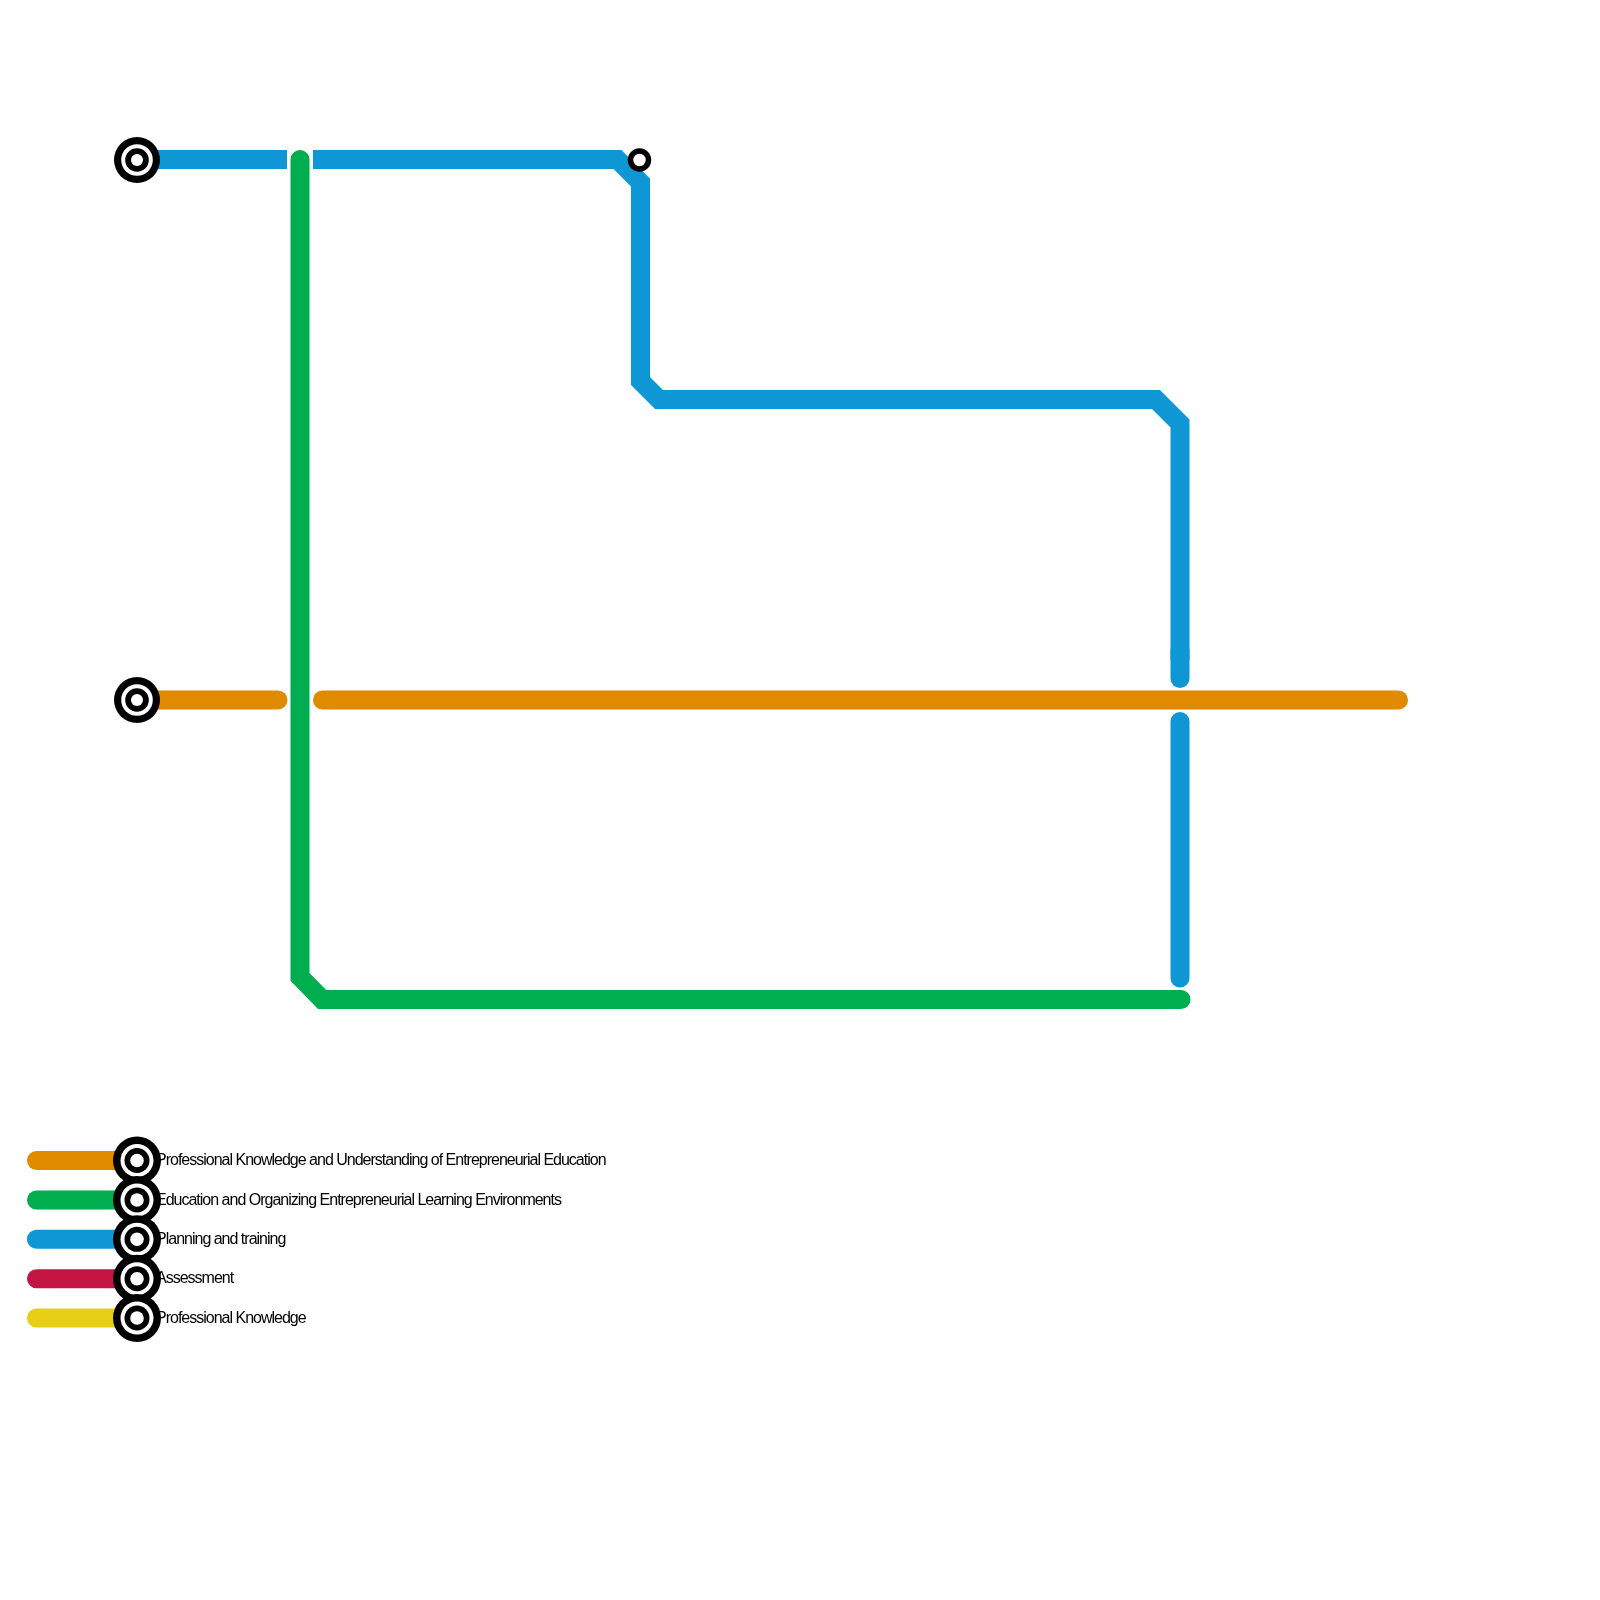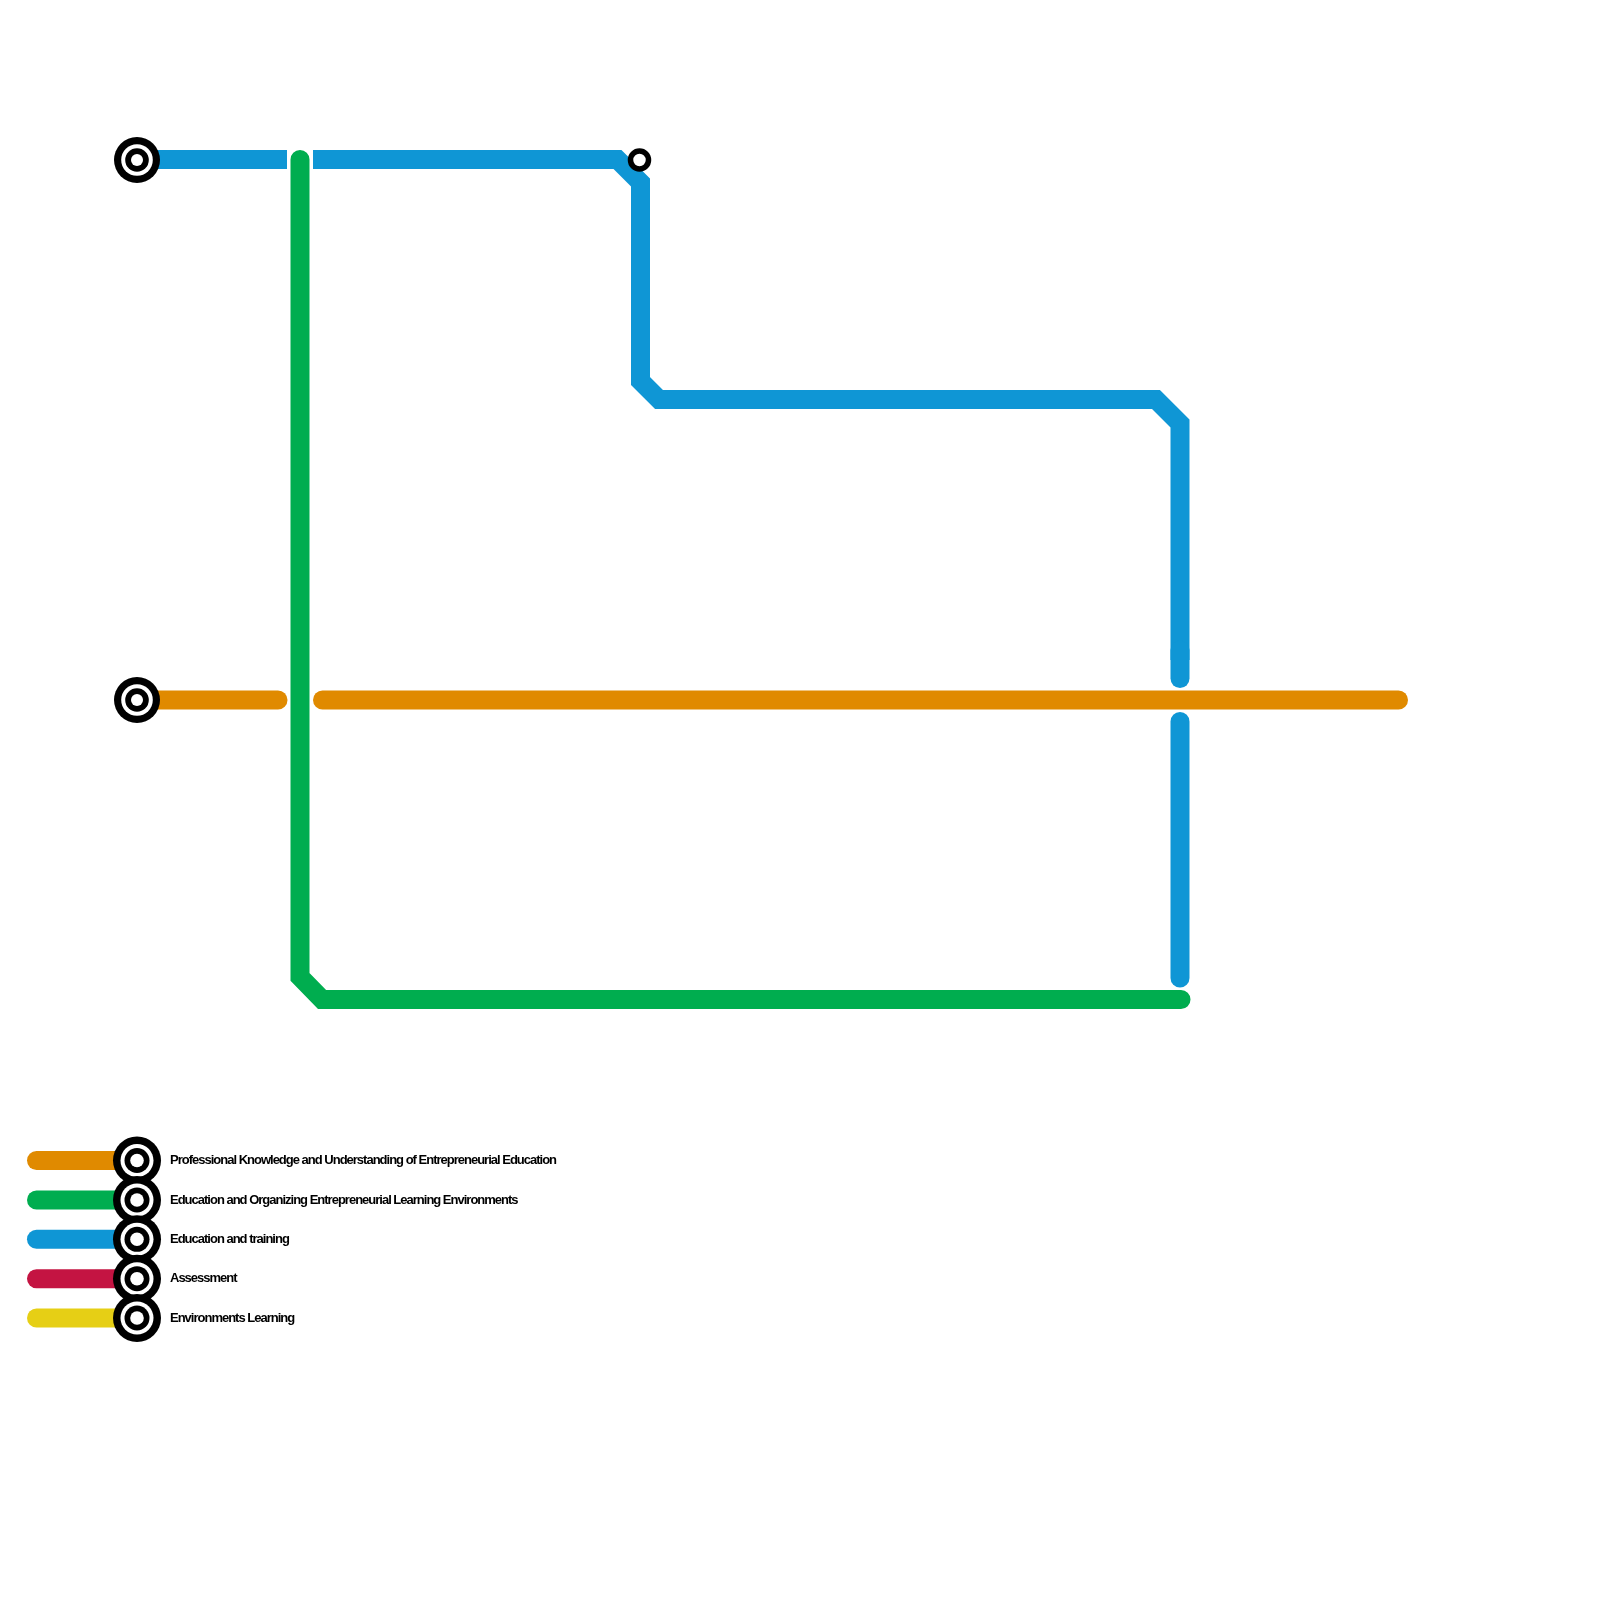--- a/index.html
+++ b/index.html
@@ -15,25 +15,25 @@
     background: #ffffff;
     overflow: hidden;
   }
   .map-svg {
     position: absolute;
     left: 0;
     top: 0;
   }
   .legend-label {
     position: absolute;
-    left: 170px;
+    left: 156px;
     height: 26px;
     line-height: 26px;
-    font-size: 13px;
-    font-weight: 700;
+    font-size: 16px;
+    font-weight: 400;
     letter-spacing: -1px;
     color: #000000;
     white-space: nowrap;
   }
   .legend-label-1 { top: 1147px; }
   .legend-label-2 { top: 1187px; }
   .legend-label-3 { top: 1226px; }
   .legend-label-4 { top: 1265px; text-align: right; }
   .legend-label-5 { top: 1305px; }
 </style>
@@ -118,17 +118,17 @@
         <circle cx="137" cy="1318" r="24" fill="#000000"></circle>
         <circle cx="137" cy="1318" r="16.5" fill="#FFFFFF"></circle>
         <circle cx="137" cy="1318" r="12.5" fill="#000000"></circle>
         <circle cx="137" cy="1318" r="6.8" fill="#FFFFFF"></circle>
       </g>
     </g>
   </svg>
 
   <div class="legend-label legend-label-1">Professional Knowledge and Understanding of Entrepreneurial Education</div>
   <div class="legend-label legend-label-2">Education and Organizing Entrepreneurial Learning Environments</div>
-  <div class="legend-label legend-label-3">Education and training</div>
+  <div class="legend-label legend-label-3">Planning and training</div>
   <div class="legend-label legend-label-4">Assessment</div>
-  <div class="legend-label legend-label-5">Environments Learning</div>
+  <div class="legend-label legend-label-5">Professional Knowledge</div>
 
 </div>
 
 </body></html>

